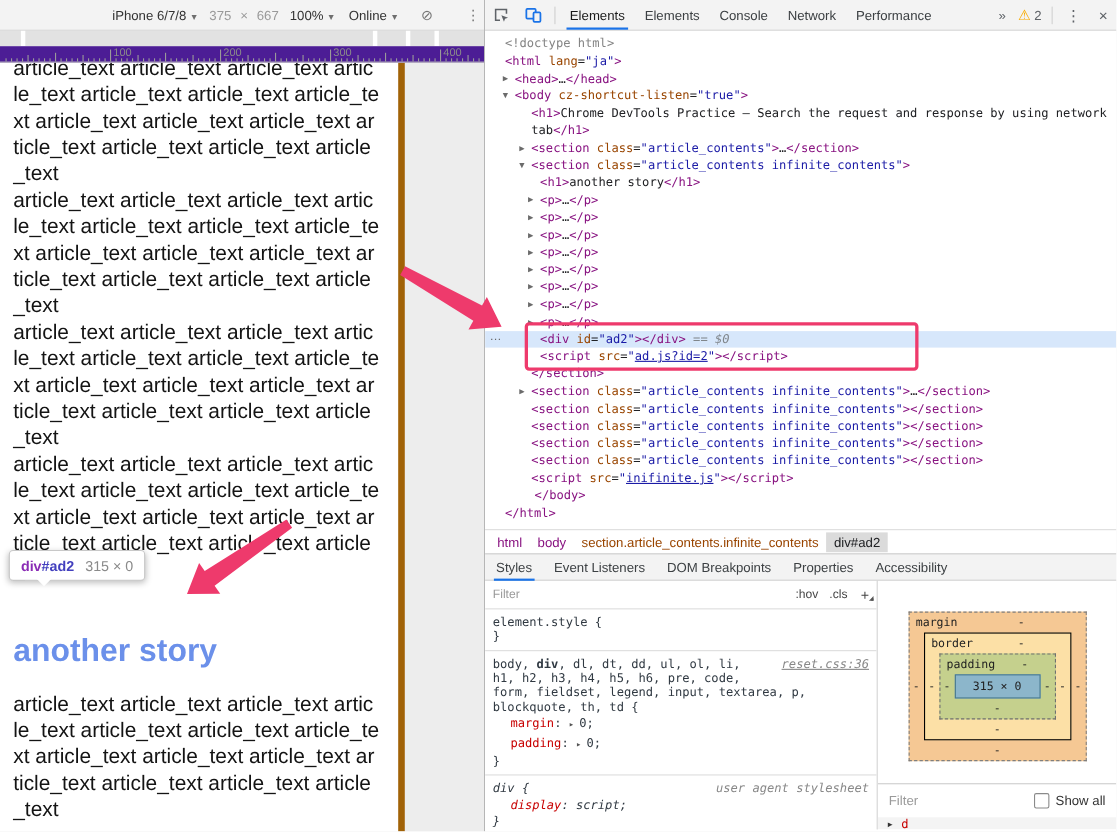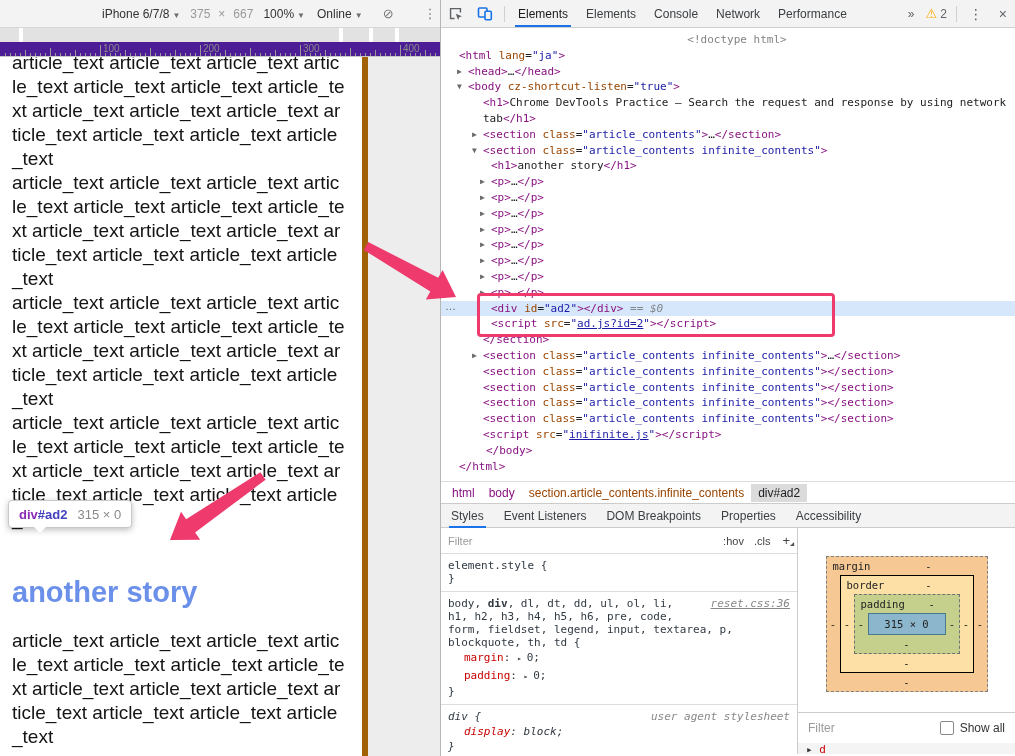--- a/index.html
+++ b/index.html
@@ -296,21 +296,21 @@
         <span class="tri">⚠</span>
         <span class="cnt">2</span>
       </span>
       <span class="vsep"></span>
       <span class="menu">⋮</span>
       <span class="close">×</span>
     </div>
 
     <div id="tree-wrap">
       <div id="tree">
-          <div class="trow" style="padding-left: 18px; text-align: center;"><span class="sc">&lt;!doctype html&gt;</span></div>
+          <div class="trow" style="padding-left: 18px;"><span class="sc">&lt;!doctype html&gt;</span></div>
           <div class="trow" style="padding-left: 18px;"><span class="st">&lt;html </span><span class="sa">lang</span><span class="sx">=</span><span class="sv">"ja"</span><span class="st">&gt;</span></div>
           <div class="trow" style="padding-left: 27px;"><span class="arr">▶</span><span class="st">&lt;head&gt;</span><span class="sx">…</span><span class="st">&lt;/head&gt;</span></div>
           <div class="trow" style="padding-left: 27px;"><span class="arr">▼</span><span class="st">&lt;body </span><span class="sa">cz-shortcut-listen</span><span class="sx">=</span><span class="sv">"true"</span><span class="st">&gt;</span></div>
           <div class="trow" style="padding-left: 42px;"><span class="st">&lt;h1&gt;</span><span class="sx">Chrome DevTools Practice – Search the request and response by using network</span></div>
           <div class="trow" style="padding-left: 42px;"><span class="sx">tab</span><span class="st">&lt;/h1&gt;</span></div>
           <div class="trow" style="padding-left: 42px;"><span class="arr">▶</span><span class="st">&lt;section </span><span class="sa">class</span><span class="sx">=</span><span class="sv">"article_contents"</span><span class="st">&gt;</span><span class="sx">…</span><span class="st">&lt;/section&gt;</span></div>
           <div class="trow" style="padding-left: 42px;"><span class="arr">▼</span><span class="st">&lt;section </span><span class="sa">class</span><span class="sx">=</span><span class="sv">"article_contents infinite_contents"</span><span class="st">&gt;</span></div>
           <div class="trow" style="padding-left: 50px;"><span class="st">&lt;h1&gt;</span><span class="sx">another story</span><span class="st">&lt;/h1&gt;</span></div>
           <div class="trow" style="padding-left: 50px;"><span class="arr">▶</span><span class="st">&lt;p&gt;</span><span class="sx">…</span><span class="st">&lt;/p&gt;</span></div>
           <div class="trow" style="padding-left: 50px;"><span class="arr">▶</span><span class="st">&lt;p&gt;</span><span class="sx">…</span><span class="st">&lt;/p&gt;</span></div>
@@ -374,21 +374,21 @@
             <div id="rule1-props">
                 <div class="prop"><span class="pname" style="color: rgb(200, 0, 0);">margin</span>: <span class="parr">▸ </span><span class="pval">0;</span></div>
                 <div class="prop"><span class="pname" style="color: rgb(200, 0, 0);">padding</span>: <span class="parr">▸ </span><span class="pval">0;</span></div>
               </div>
             <div>}</div>
           </div>
           <div class="rule mono ua" id="rule2">
             <span class="origin">user agent stylesheet</span>
             <div class="sel-line">div {</div>
             <div id="rule2-props">
-                <div class="prop"><span class="pname" style="color: rgb(200, 0, 0);">display</span>: <span class="pval">block;</span></div>
+                <div class="prop"><span class="pname" style="color: rgb(200, 0, 0);">display</span>: <span class="pval">script;</span></div>
               </div>
             <div>}</div>
           </div>
 
         </div>
 
         <div id="computed-pane">
           <div id="bm">
             <div id="bm-margin" class="bm-layer">
               <div class="bm-top">

